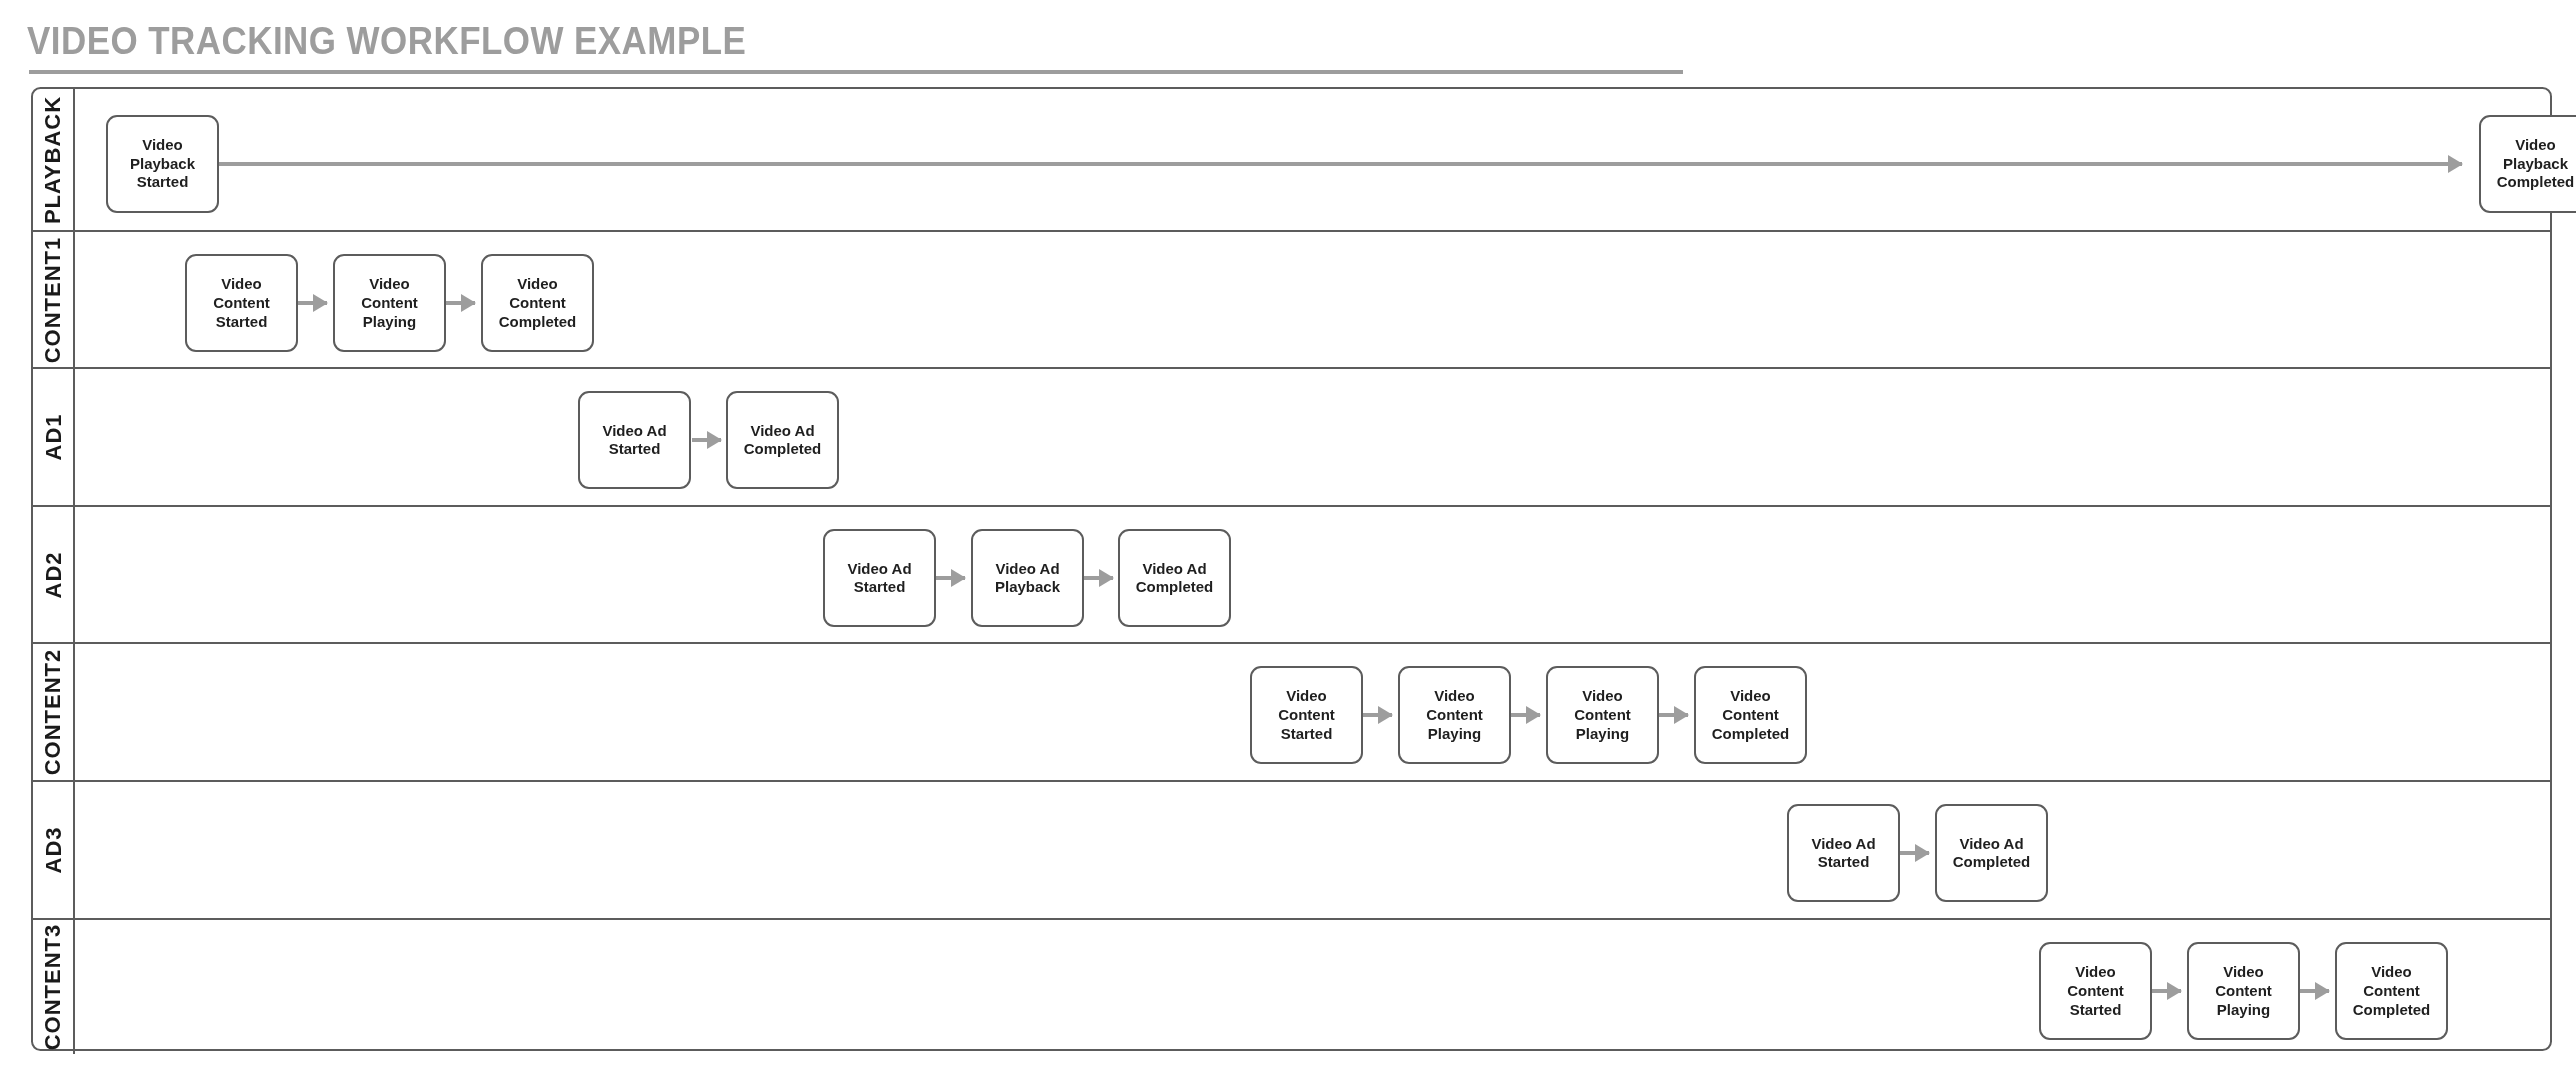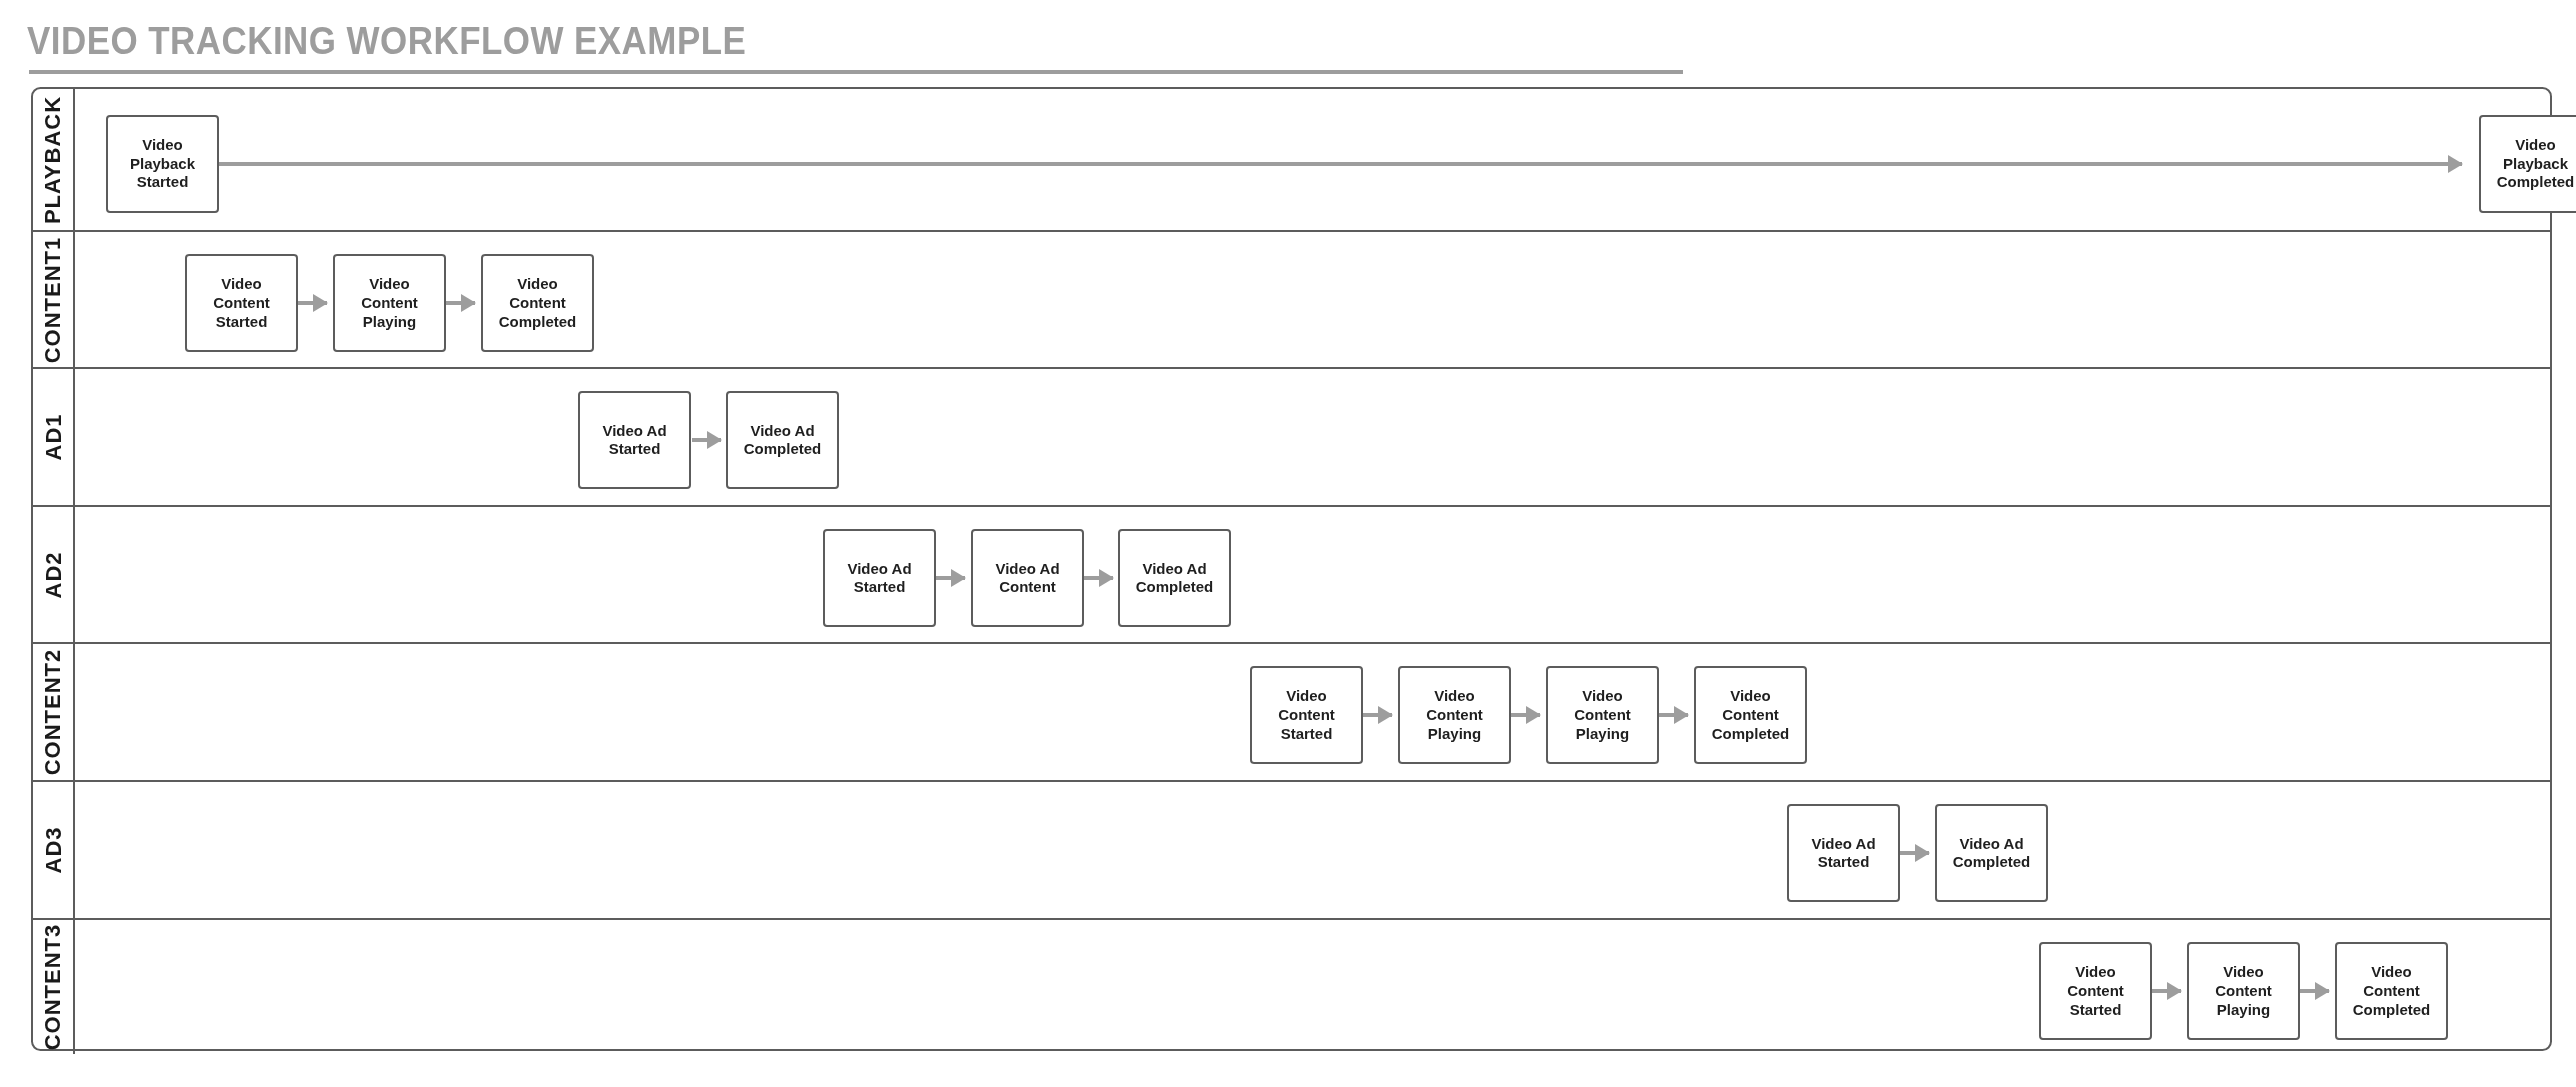--- a/index.html
+++ b/index.html
@@ -89,21 +89,21 @@
     left: 42px;
     right: 0;
     top: 0;
     bottom: 0;
   }
 
   
   .node {
     position: absolute;
     border: 2.6px solid #5c5c5c;
-    border-radius: 4px;
+    border-radius: 11px;
     background: #ffffff;
     box-sizing: border-box;
     display: flex;
     align-items: center;
     justify-content: center;
     text-align: center;
     padding: 3.1px 4.2px;
     font-size: 15px;
     line-height: 18.7px;
     font-weight: bold;
@@ -169,21 +169,21 @@
       </div>
     </div>
     <div class="lane" style="top: 416px; height: 138px;">
       <div class="lane-label-cell">
         <div class="lane-label-text">AD2</div>
       </div>
       <div class="lane-body">
         <div class="arrow" style="left: 861px; top: 69px; width: 29px;"></div>
         <div class="arrow" style="left: 1009px; top: 69px; width: 29px;"></div>
         <div class="node" style="left: 748px; top: 22.3px; width: 113px; height: 98px;">Video Ad Started</div>
-        <div class="node" style="left: 896px; top: 22.3px; width: 113px; height: 98px;">Video Ad Content</div>
+        <div class="node" style="left: 896px; top: 22.3px; width: 113px; height: 98px;">Video Ad Playback</div>
         <div class="node" style="left: 1043px; top: 22.3px; width: 113px; height: 98px;">Video Ad Completed</div>
       </div>
     </div>
     <div class="lane" style="top: 553px; height: 138px;">
       <div class="lane-label-cell">
         <div class="lane-label-text">CONTENT2</div>
       </div>
       <div class="lane-body">
         <div class="arrow" style="left: 1288px; top: 69px; width: 29px;"></div>
         <div class="arrow" style="left: 1436px; top: 69px; width: 29px;"></div>

